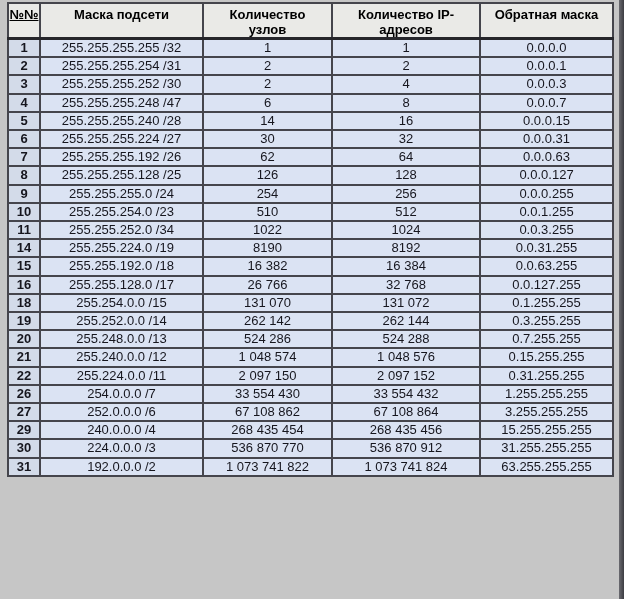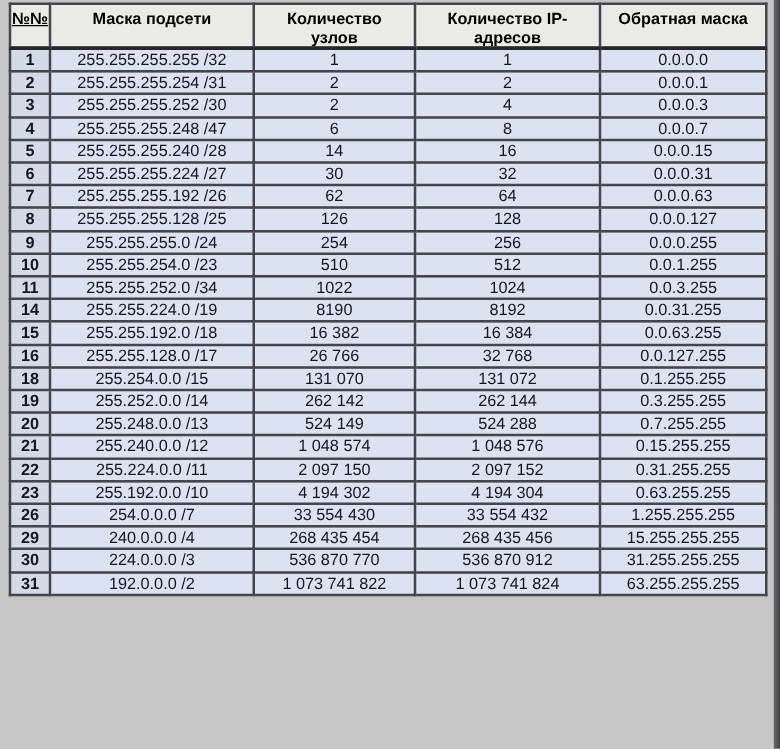--- a/index.html
+++ b/index.html
@@ -207,51 +207,51 @@
         <tr>
     <td class="c-num">19</td>
     <td class="c-mask">255.252.0.0 /14</td>
     <td class="c-hosts">262 142</td>
     <td class="c-ips">262 144</td>
     <td class="c-wildcard">0.3.255.255</td>
   </tr>
         <tr>
     <td class="c-num">20</td>
     <td class="c-mask">255.248.0.0 /13</td>
-    <td class="c-hosts">524 149</td>
+    <td class="c-hosts">524 286</td>
     <td class="c-ips">524 288</td>
     <td class="c-wildcard">0.7.255.255</td>
   </tr>
         <tr>
     <td class="c-num">21</td>
     <td class="c-mask">255.240.0.0 /12</td>
     <td class="c-hosts">1 048 574</td>
     <td class="c-ips">1 048 576</td>
     <td class="c-wildcard">0.15.255.255</td>
   </tr>
         <tr>
     <td class="c-num">22</td>
     <td class="c-mask">255.224.0.0 /11</td>
     <td class="c-hosts">2 097 150</td>
     <td class="c-ips">2 097 152</td>
     <td class="c-wildcard">0.31.255.255</td>
   </tr>
         <tr>
-    <td class="c-num">23</td>
-    <td class="c-mask">255.192.0.0 /10</td>
-    <td class="c-hosts">4 194 302</td>
-    <td class="c-ips">4 194 304</td>
-    <td class="c-wildcard">0.63.255.255</td>
-  </tr>
-        <tr>
     <td class="c-num">26</td>
     <td class="c-mask">254.0.0.0 /7</td>
     <td class="c-hosts">33 554 430</td>
     <td class="c-ips">33 554 432</td>
     <td class="c-wildcard">1.255.255.255</td>
+  </tr>
+        <tr>
+    <td class="c-num">27</td>
+    <td class="c-mask">252.0.0.0 /6</td>
+    <td class="c-hosts">67 108 862</td>
+    <td class="c-ips">67 108 864</td>
+    <td class="c-wildcard">3.255.255.255</td>
   </tr>
         <tr>
     <td class="c-num">29</td>
     <td class="c-mask">240.0.0.0 /4</td>
     <td class="c-hosts">268 435 454</td>
     <td class="c-ips">268 435 456</td>
     <td class="c-wildcard">15.255.255.255</td>
   </tr>
         <tr>
     <td class="c-num">30</td>

